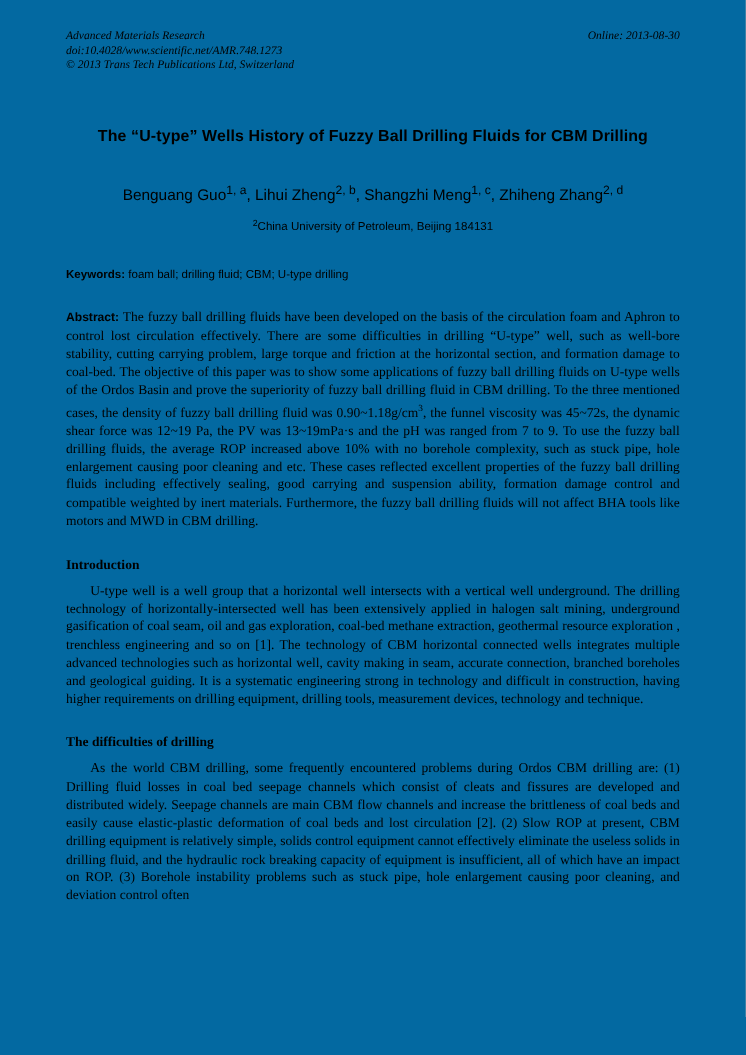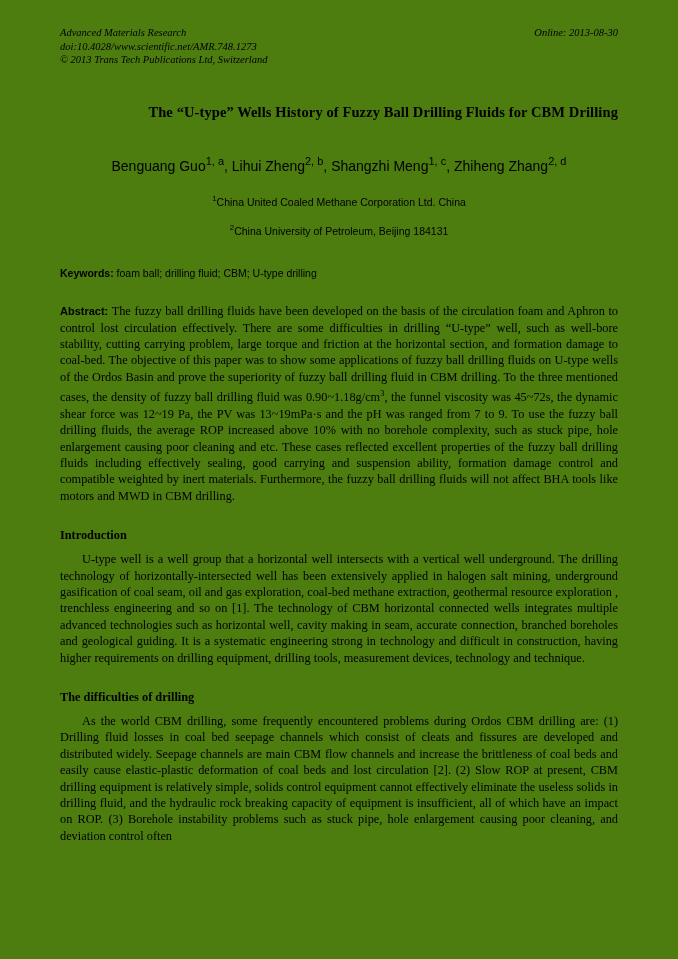--- a/index.html
+++ b/index.html
@@ -6,21 +6,21 @@
     margin: 0;
     padding: 0;
     background: #b0b0b0;
   }
   body {
     font-family: "Liberation Serif", serif;
   }
   .page {
     width: 678px;
     height: 959px;
-    background: #4d7c0f;
+    background: #0369a1;
     margin: 0 auto;
     position: relative;
     overflow: hidden;
     box-sizing: border-box;
   }
   .content {
     position: absolute;
     left: 60px;
     top: 26px;
     width: 558px;
@@ -37,26 +37,26 @@
     width: 400px;
   }
   .journal-right {
     position: absolute;
     right: 0;
     top: 0;
     font-style: italic;
     font-size: 10.5px;
   }
   .title {
-    font-family: Liberation Serif, serif;
+    font-family: Liberation Sans, sans-serif;
     font-size: 14.5px;
     font-weight: bold;
-    text-align: right;
+    text-align: center;
     line-height: 22px;
-    margin-top: 34px;
+    margin-top: 46px;
     letter-spacing: 0.1px;
   }
   .title .line2 {
     display: block;
     margin-top: 16px;
   }
   .authors {
     font-family: "Liberation Sans", sans-serif;
     font-size: 14px;
     text-align: center;
@@ -142,23 +142,20 @@
     </div>
 
     <div class="title">
       <span>The “U-type” Wells History of Fuzzy Ball Drilling Fluids for CBM Drilling</span>
     </div>
 
     <div class="authors">
       <span>Benguang Guo</span><sup>1, a</sup><span>, </span><span>Lihui Zheng</span><sup>2, b</sup><span>, </span><span>Shangzhi   Meng</span><sup>1, c</sup><span>, </span><span>Zhiheng Zhang</span><sup>2, d</sup>
     </div>
 
-    <div class="affil">
-      <sup>1</sup><span>China United Coaled Methane Corporation Ltd. China</span>
-    </div>
     <div class="affil second">
       <sup>2</sup><span>China University of Petroleum, Beijing 184131</span>
     </div>
 
 
     <div class="keywords">
       <b>Keywords:</b><span> foam ball; drilling fluid; CBM; U-type drilling</span>
     </div>
 
     <div class="abstract">

